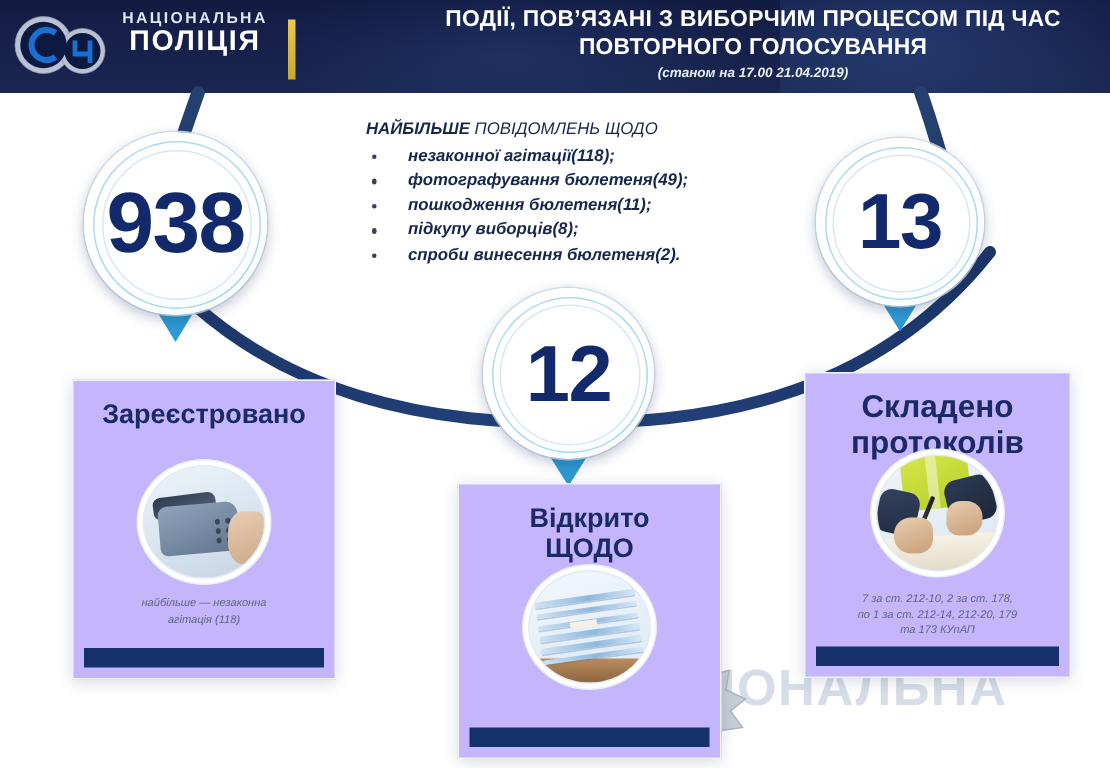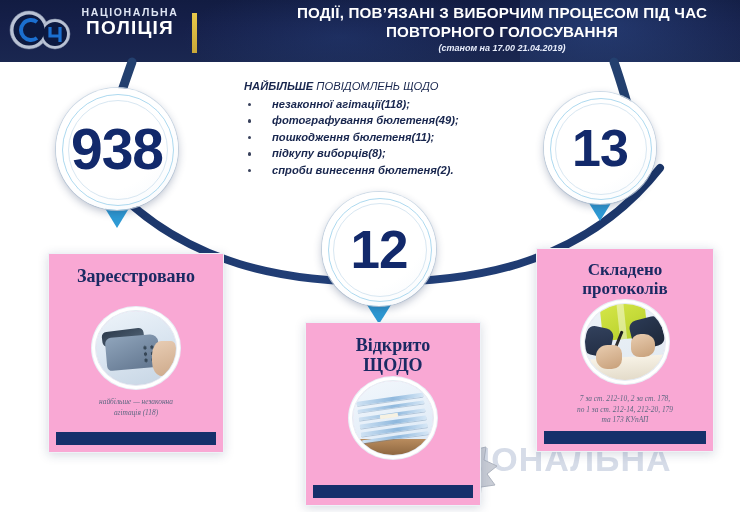--- a/index.html
+++ b/index.html
@@ -133,24 +133,23 @@
   
   .watermark{
     position:absolute;left:455px;top:440px;width:300px;
     font-size:34px;font-weight:bold;color:#cfd6e4;letter-spacing:1px;
     white-space:nowrap;opacity:.85;
   }
   .wm-badge{position:absolute;left:432px;top:436px;width:68px;height:68px;}
 
   
   .card{
-    position:absolute;background:#f9a8d4;
+    position:absolute;background:#c4b5fd;
     box-shadow:0 2px 10px rgba(30,50,90,.18);
     border:1px solid #eef2f7;
-    font-family:Liberation Serif, serif;
   }
   .card .ctitle{
     text-align:center;color:#1b2a63;font-weight:bold;line-height:1.12;
   }
   .card .photo{
     position:absolute;left:50%;transform:translateX(-50%);
     border-radius:50%;overflow:hidden;
     box-shadow:0 0 0 1px #e3ebf2, 0 0 0 4px #ffffff, 0 0 0 5px #e9eff6;
   }
   .card .caption{
@@ -165,21 +164,21 @@
   #card-left{left:48px;top:253px;width:174px;height:198px;}
   #card-left .ctitle{margin-top:12px;font-size:18px;}
   #card-left .photo{top:57px;width:80px;height:74px;}
   #card-left .caption{top:143px;}
 
   #card-center{left:305px;top:322px;width:174px;height:182px;}
   #card-center .ctitle{margin-top:12px;font-size:18px;}
   #card-center .photo{top:58px;width:80px;height:74px;}
 
   #card-right{left:536px;top:248px;width:176px;height:202px;}
-  #card-right .ctitle{margin-top:11px;font-size:17px;}
+  #card-right .ctitle{margin-top:11px;font-size:21px;}
   #card-right .photo{top:55px;width:80px;height:76px;}
   #card-right .caption{top:145px;}
 
   
   .ph-phone{position:absolute;inset:0;background:linear-gradient(160deg,#eef4fa 0%,#dbe6f1 48%,#c5d4e3 100%);}
   .ph-phone .body{
     position:absolute;left:12%;top:34%;width:66%;height:44%;
     background:linear-gradient(160deg,#8fa4bb,#61758e);border-radius:6px 8px 5px 5px;
     transform:rotate(-5deg);
   }

